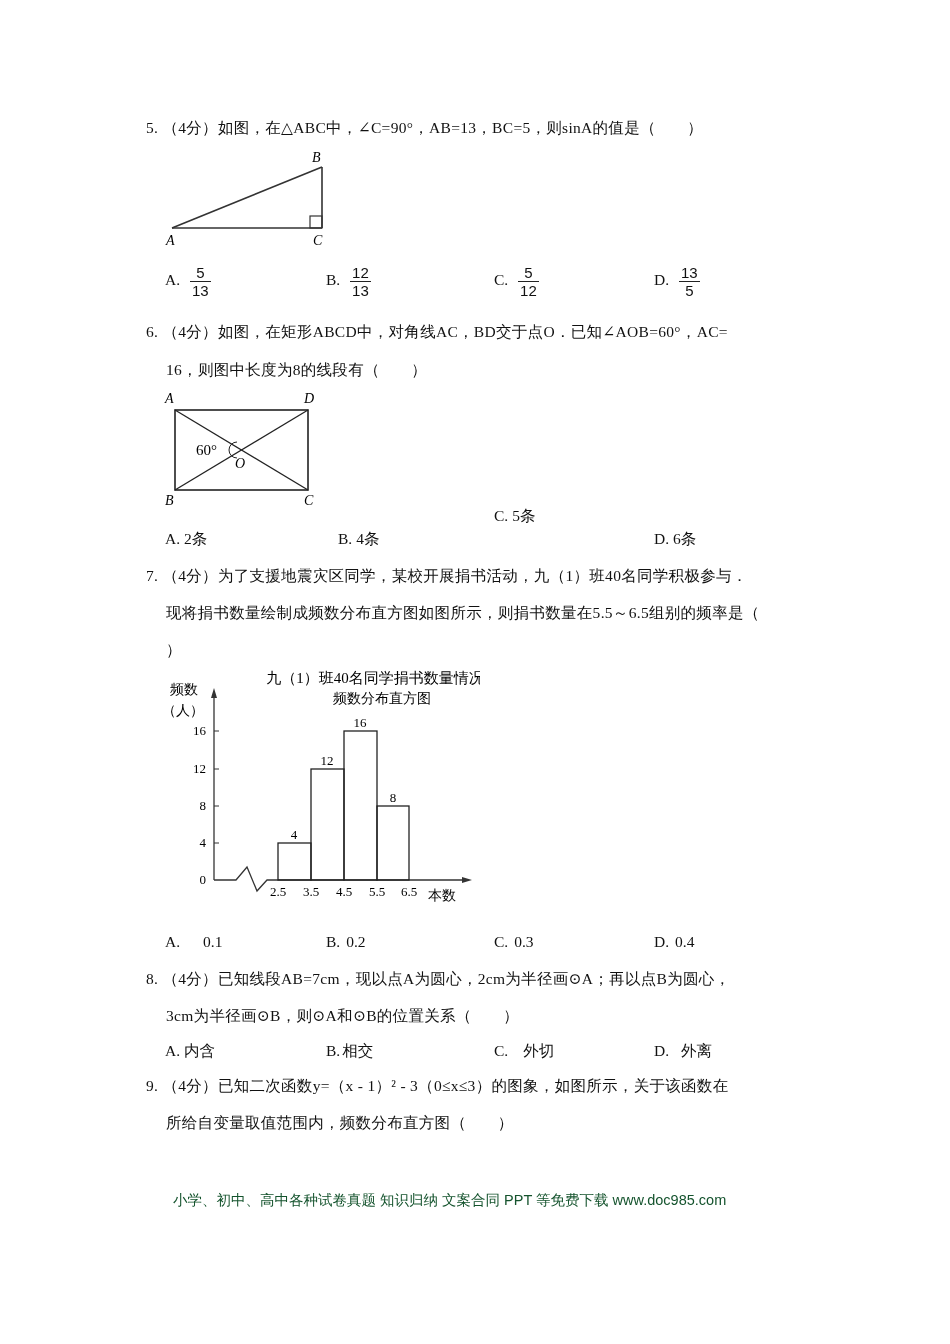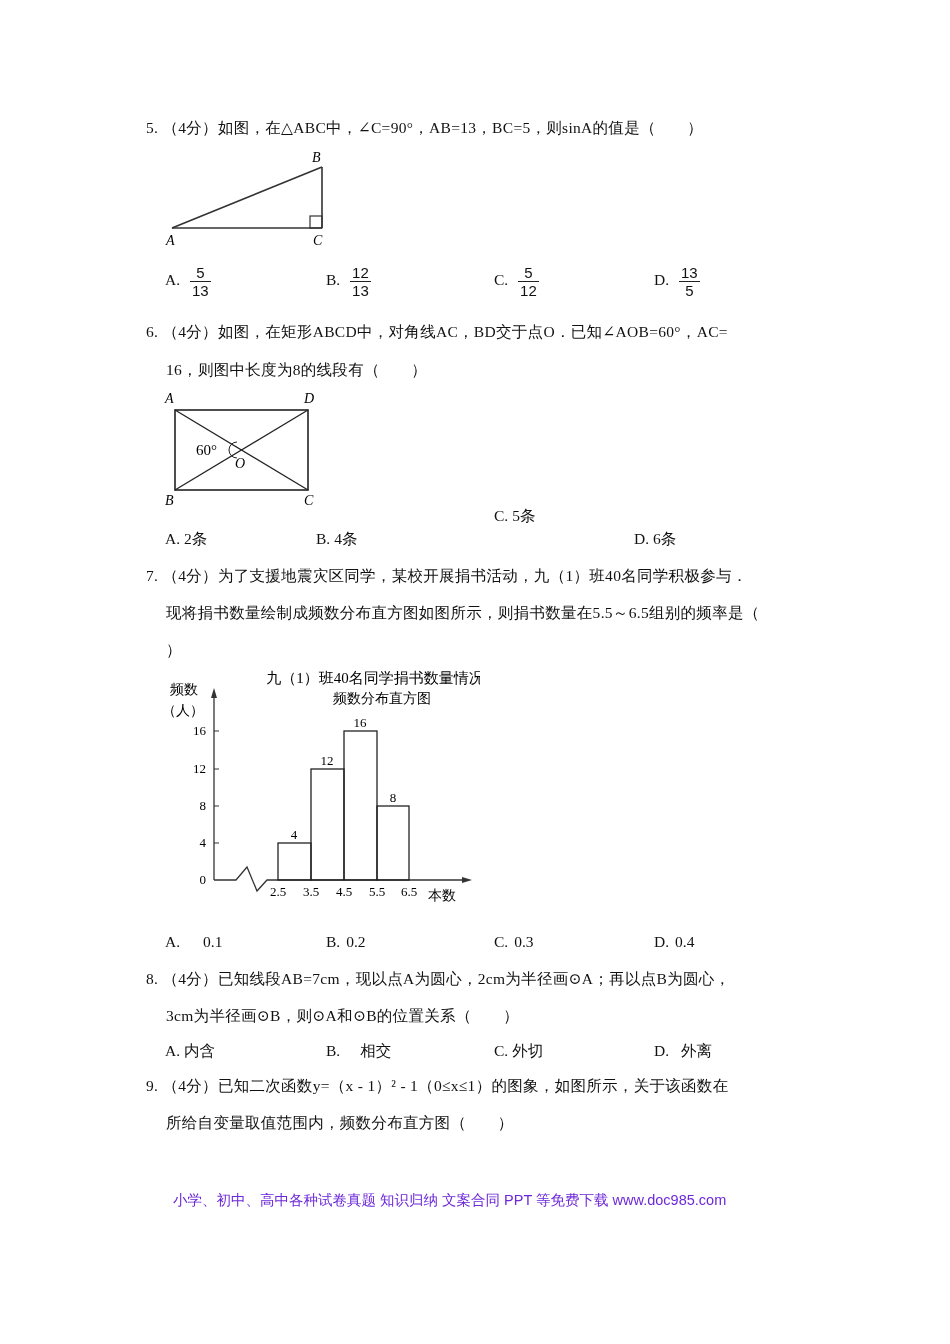--- a/index.html
+++ b/index.html
@@ -5,21 +5,21 @@
   html, body { margin:0; padding:0; background:#ffffff; }
   body { width:950px; height:1344px; position:relative; overflow:hidden;
          font-family: "Liberation Serif", "DejaVu Serif", serif; color:#111; }
   .abs { position:absolute; white-space:nowrap; }
   .q { font-size:15.5px; letter-spacing:0.3px; }
   .opt { font-size:15.5px; }
   .frac { display:inline-block; vertical-align:middle; text-align:center;
           font-family:"Liberation Sans", sans-serif; font-size:15px; line-height:17px; margin-left:6px; }
   .frac .num { display:block; padding:0 2px; border-bottom:1.2px solid #222; }
   .frac .den { display:block; padding:0 2px; }
-  .footer { font-family:"Liberation Sans", "DejaVu Sans", sans-serif; font-size:14.5px; color:#6d28d9; }
+  .footer { font-family:"Liberation Sans", "DejaVu Sans", sans-serif; font-size:14.5px; color:#14532d; }
   svg text { font-family:"Liberation Serif", serif; }
 </style>
 </head>
 <body>
 
 <div class="abs q" style="left:146px; top:118px;">
   <span>5.</span>
   <span>（4分）</span><span>如图，在△ABC中，∠C=90°，AB=13，BC=5，则sinA的值是（　　）</span>
 </div>
 
@@ -63,23 +63,23 @@
   <path d="M 79 55 A 6 6 0 0 0 79 71" fill="none" stroke="#222" stroke-width="1"></path>
   <text x="7" y="16" font-size="14" font-style="italic">A</text>
   <text x="146" y="16" font-size="14" font-style="italic">D</text>
   <text x="7" y="118" font-size="14" font-style="italic">B</text>
   <text x="146" y="118" font-size="14" font-style="italic">C</text>
   <text x="77" y="81" font-size="14" font-style="italic">O</text>
   <text x="38" y="68" font-size="15">60°</text>
 </svg>
 
 <div class="abs opt" style="left:165px; top:529px;"><span>A.</span><span style="margin-left:4px">2条</span></div>
-<div class="abs opt" style="left:316px; top:529px;"><span>B.</span><span style="margin-left:4px">4条</span></div>
+<div class="abs opt" style="left:338px; top:529px;"><span>B.</span><span style="margin-left:4px">4条</span></div>
 <div class="abs opt" style="left:494px; top:506px;"><span>C.</span><span style="margin-left:4px">5条</span></div>
-<div class="abs opt" style="left:634px; top:529px;text-align:right;"><span>D.</span><span style="margin-left:4px">6条</span></div>
+<div class="abs opt" style="left:654px; top:529px;text-align:right;"><span>D.</span><span style="margin-left:4px">6条</span></div>
 
 <div class="abs q" style="left:146px; top:566px;">
   <span>7.</span>
   <span>（4分）</span><span>为了支援地震灾区同学，某校开展捐书活动，九（1）班40名同学积极参与．</span>
 </div>
 <div class="abs q" style="left:166px; top:603px;">现将捐书数量绘制成频数分布直方图如图所示，则捐书数量在5.5～6.5组别的频率是（</div>
 <div class="abs q" style="left:166px; top:640px;">）</div>
 
 <svg class="abs" style="left:160px; top:660px;" width="320" height="250">
 
@@ -128,23 +128,23 @@
 <div class="abs opt" style="left:494px; top:933px;"><span>C.</span><span style="margin-left:6px">0.3</span></div>
 <div class="abs opt" style="left:654px; top:933px;"><span>D.</span><span style="margin-left:6px">0.4</span></div>
 
 <div class="abs q" style="left:146px; top:969px;">
   <span>8.</span>
   <span>（4分）</span><span>已知线段AB=7cm，现以点A为圆心，2cm为半径画⊙A；再以点B为圆心，</span>
 </div>
 <div class="abs q" style="left:166px; top:1006px;">3cm为半径画⊙B，则⊙A和⊙B的位置关系（　　）</div>
 
 <div class="abs opt" style="left:165px; top:1041px;"><span>A.</span><span style="margin-left:4px">内含</span></div>
-<div class="abs opt" style="left:326px; top:1041px;"><span>B.</span><span style="margin-left:20px">相交</span></div>
-<div class="abs opt" style="left:494px; top:1041px;"><span>C.</span><span style="margin-left:4px">外切</span></div>
+<div class="abs opt" style="left:326px; top:1041px;"><span>B.</span><span style="margin-left:2px">相交</span></div>
+<div class="abs opt" style="left:494px; top:1041px;"><span>C.</span><span style="margin-left:15px">外切</span></div>
 <div class="abs opt" style="left:654px; top:1041px;"><span>D.</span><span style="margin-left:12px">外离</span></div>
 
 <div class="abs q" style="left:146px; top:1076px;">
   <span>9.</span>
-  <span>（4分）</span><span>已知二次函数y=（x - 1）² - 1（0≤x≤1）的图象，如图所示，关于该函数在</span>
+  <span>（4分）</span><span>已知二次函数y=（x - 1）² - 3（0≤x≤3）的图象，如图所示，关于该函数在</span>
 </div>
 <div class="abs q" style="left:166px; top:1113px;">所给自变量取值范围内，频数分布直方图（　　）</div>
 
 <div class="abs footer" style="left:173px; top:1191px;">小学、初中、高中各种试卷真题 知识归纳 文案合同 PPT 等免费下载   www.doc985.com</div>
 
 </body></html>

